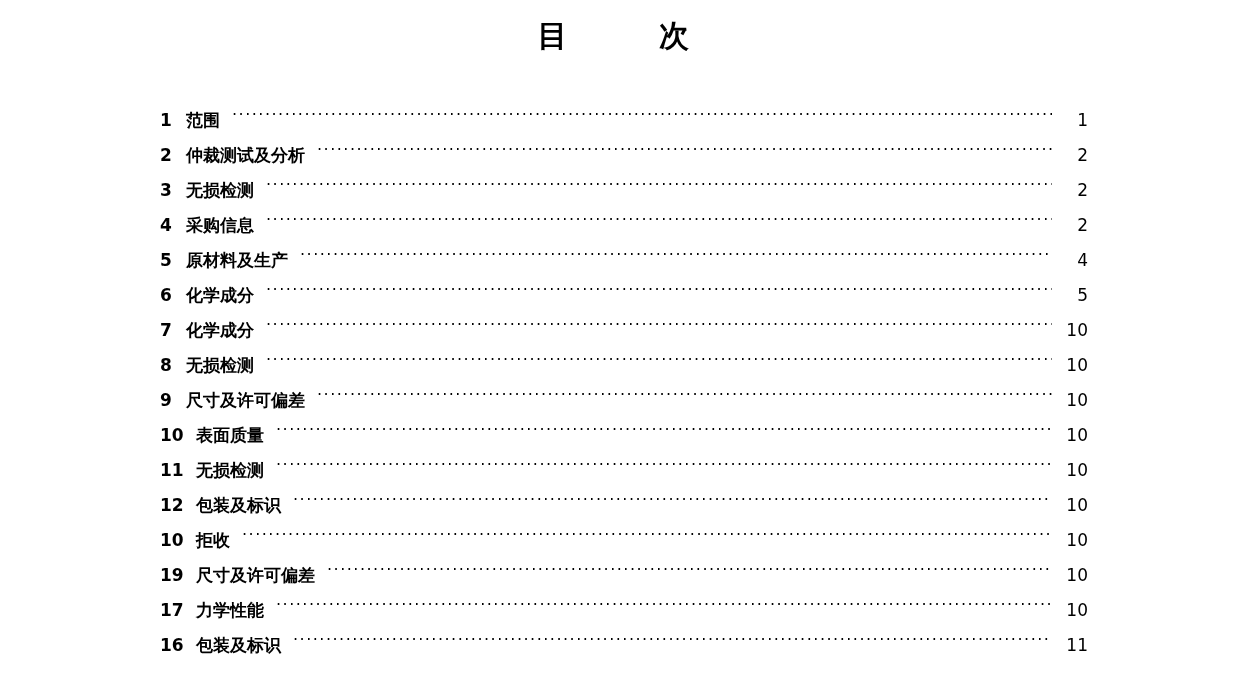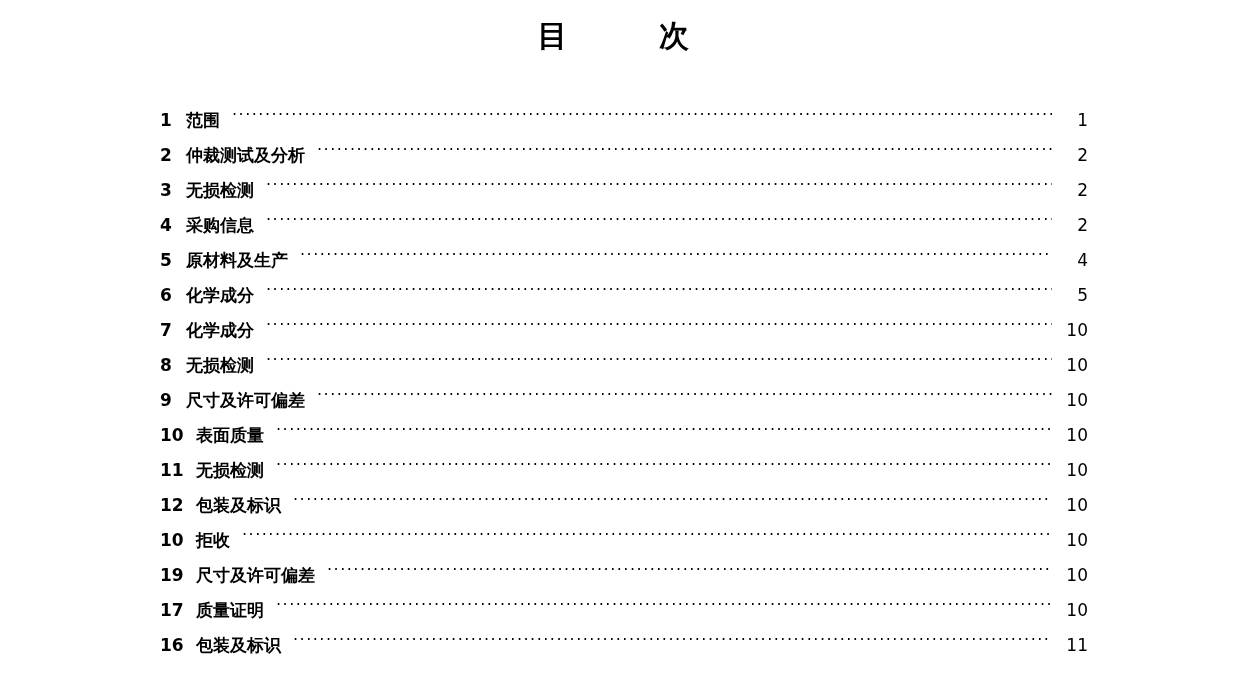--- a/index.html
+++ b/index.html
@@ -199,21 +199,21 @@
 
     <li class="toc-row">
       <span class="toc-num wide">19</span>
       <span class="toc-label">尺寸及许可偏差</span>
       <span class="toc-dots"></span>
       <span class="toc-page">10</span>
     </li>
 
     <li class="toc-row">
       <span class="toc-num wide">17</span>
-      <span class="toc-label">质量证明</span>
+      <span class="toc-label">力学性能</span>
       <span class="toc-dots"></span>
       <span class="toc-page">10</span>
     </li>
 
     <li class="toc-row">
       <span class="toc-num wide">16</span>
       <span class="toc-label">包装及标识</span>
       <span class="toc-dots"></span>
       <span class="toc-page">11</span>
     </li>

